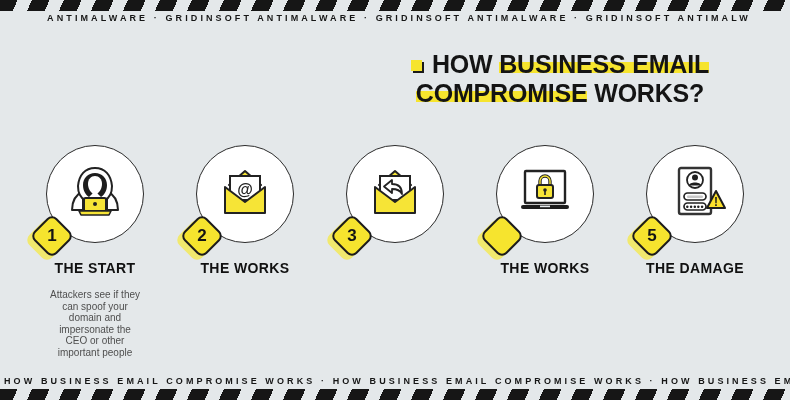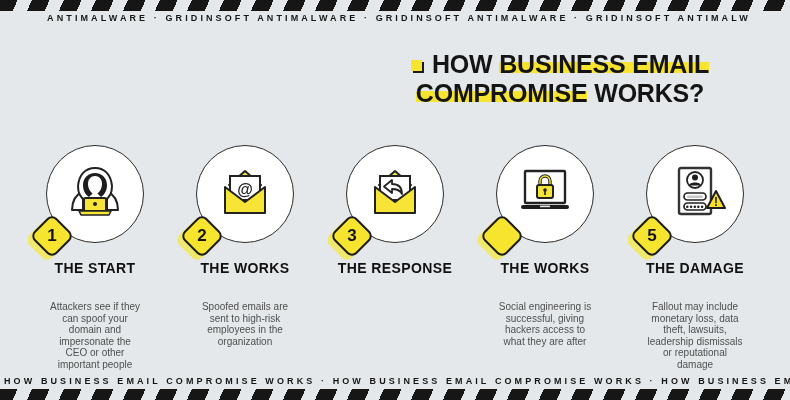--- a/index.html
+++ b/index.html
@@ -84,21 +84,21 @@
   .diamond-num{
     position:relative;z-index:2;width:100%;height:100%;
     display:flex;align-items:center;justify-content:center;
     font-size:17px;font-weight:bold;color:#141414;
   }
   .step-title{
     margin-top:17px;font-size:14px;font-weight:bold;
     letter-spacing:0.4px;color:#111;text-align:center;
   }
   .step-desc{
-    margin-top:25px;font-size:10px;line-height:11.5px;
+    margin-top:13px;font-size:10px;line-height:11.5px;
     color:#4f4f4f;text-align:center;white-space:pre-line;
   }
 </style>
 </head>
 <body>
 
 <div class="page">
 
   <div class="stripe-band stripe-top"></div>
   <div class="marquee marquee-top">ANTIMALWARE · GRIDINSOFT ANTIMALWARE · GRIDINSOFT ANTIMALWARE · GRIDINSOFT ANTIMALW</div>
@@ -145,41 +145,36 @@
           <text x="34" y="30" text-anchor="middle" font-size="16" font-weight="bold" fill="#222" font-family="Liberation Sans,sans-serif">@</text>
           <path d="M14 22 L34 37 L54 22 L54 48 L14 48 Z" fill="#f6e436" stroke="#222" stroke-width="2" stroke-linejoin="round"></path>
         </svg>
         <div class="diamond">
           <span class="diamond-back"></span>
           <span class="diamond-face"></span>
           <span class="diamond-num">2</span>
         </div>
       </div>
       <div class="step-title">THE WORKS</div>
-      <div class="step-desc">Spoofed emails are
-sent to high-risk
-employees in the
-organization</div>
     </div>
 
     <div class="step">
       <div class="circle">
         <svg width="68" height="58" viewBox="0 0 68 58">
           <path d="M34 6 L50 20 L18 20 Z" fill="#f6e436" stroke="#222" stroke-width="2" stroke-linejoin="round"></path>
           <rect x="19" y="11" width="30" height="24" fill="#fff" stroke="#222" stroke-width="2"></rect>
           <path d="M31 15 L31 19 C38 19 41 23 41 29 C39 25 36 24 31 24 L31 28 L23 21.5 Z" fill="#fff" stroke="#222" stroke-width="1.8" stroke-linejoin="round"></path>
           <path d="M14 22 L34 37 L54 22 L54 48 L14 48 Z" fill="#f6e436" stroke="#222" stroke-width="2" stroke-linejoin="round"></path>
         </svg>
         <div class="diamond">
           <span class="diamond-back"></span>
           <span class="diamond-face"></span>
           <span class="diamond-num">3</span>
         </div>
       </div>
-      <div class="step-title">THE RESPONSE</div>
     </div>
 
     <div class="step">
       <div class="circle">
         <svg width="68" height="58" viewBox="0 0 68 58">
           <rect x="14" y="6" width="40" height="32" rx="1" fill="#fff" stroke="#222" stroke-width="2.4"></rect>
           <path d="M29 21 v-5 a5 5 0 0 1 10 0 v5" fill="none" stroke="#222" stroke-width="3.4"></path>
           <path d="M29 21 v-5 a5 5 0 0 1 10 0 v5" fill="none" stroke="#f6e436" stroke-width="1.4"></path>
           <rect x="26" y="20" width="16" height="13" rx="2" fill="#f6e436" stroke="#222" stroke-width="2"></rect>
           <circle cx="34" cy="25" r="1.8" fill="#222"></circle>
@@ -187,24 +182,20 @@
           <rect x="10" y="40" width="48" height="4" rx="2" fill="#1d1d1d"></rect>
           <rect x="29" y="40.6" width="10" height="1.6" fill="#e4e8ea"></rect>
         </svg>
         <div class="diamond">
           <span class="diamond-back"></span>
           <span class="diamond-face"></span>
           <span class="diamond-num"></span>
         </div>
       </div>
       <div class="step-title">THE WORKS</div>
-      <div class="step-desc">Social engineering is
-successful, giving
-hackers access to
-what they are after</div>
     </div>
 
     <div class="step">
       <div class="circle">
         <svg width="68" height="58" viewBox="0 0 68 58">
           <rect x="18" y="3" width="32" height="46" rx="2" fill="#fff" stroke="#333" stroke-width="2.4"></rect>
           <circle cx="34" cy="15" r="8" fill="#fff" stroke="#222" stroke-width="1.8"></circle>
           <circle cx="34" cy="12.5" r="3" fill="#1d1d1d"></circle>
           <path d="M28 20.5 C28 16.5 40 16.5 40 20.5 Z" fill="#1d1d1d"></path>
           <rect x="23" y="28" width="22" height="7" rx="3.5" fill="#fff" stroke="#222" stroke-width="1.7"></rect>
@@ -214,26 +205,20 @@
           <path d="M55 26 L64 43 L46 43 Z" fill="#fbdf2b" stroke="#1d1d1d" stroke-width="2" stroke-linejoin="round"></path>
           <text x="55" y="41" text-anchor="middle" font-size="12" font-weight="bold" fill="#1d1d1d" font-family="Liberation Sans,sans-serif">!</text>
         </svg>
         <div class="diamond">
           <span class="diamond-back"></span>
           <span class="diamond-face"></span>
           <span class="diamond-num">5</span>
         </div>
       </div>
       <div class="step-title">THE DAMAGE</div>
-      <div class="step-desc">Fallout may include
-monetary loss, data
-theft, lawsuits,
-leadership dismissals
-or reputational
-damage</div>
     </div>
 
   </div>
 
   <div class="marquee marquee-bottom">HOW BUSINESS EMAIL COMPROMISE WORKS · HOW BUSINESS EMAIL COMPROMISE WORKS · HOW BUSINESS EMAIL</div>
   <div class="stripe-band stripe-bottom"></div>
 
 </div>
 
 </body></html>

